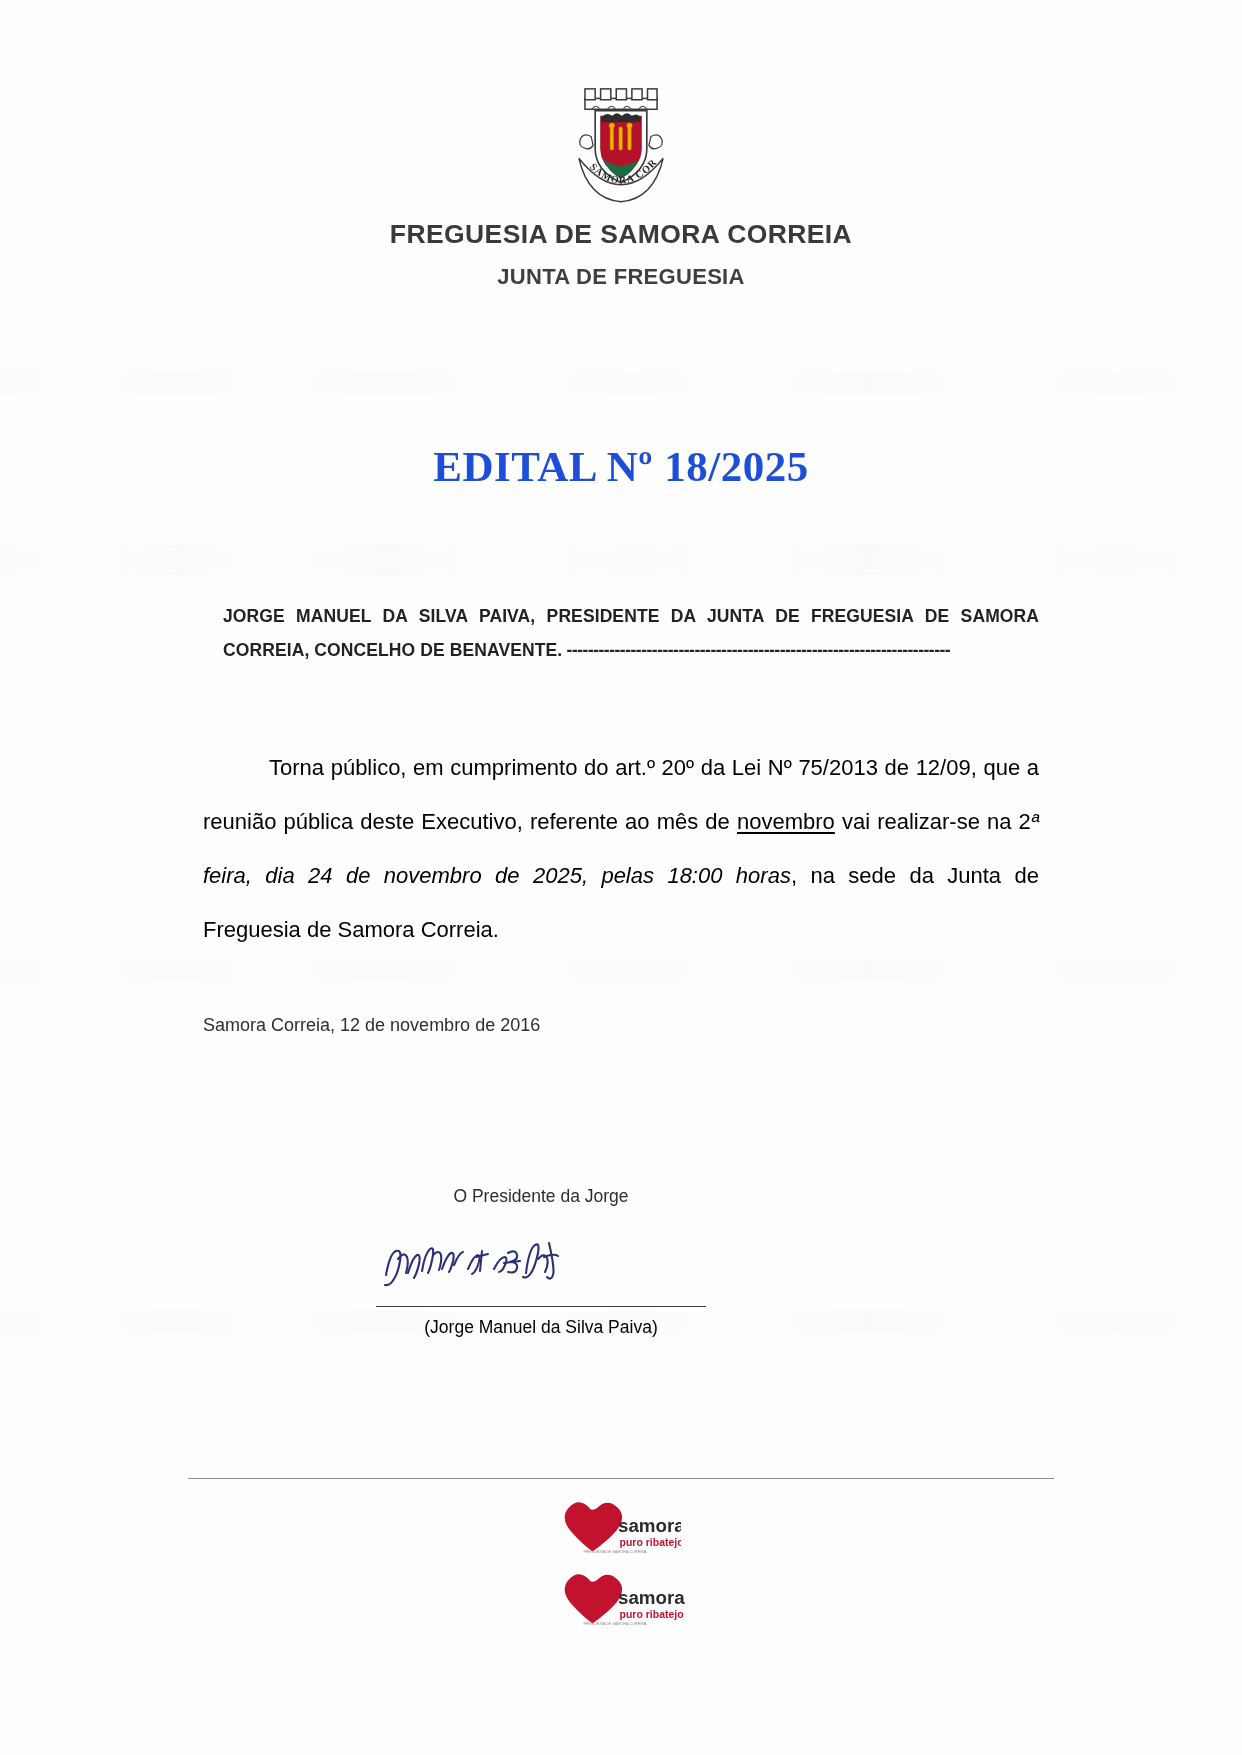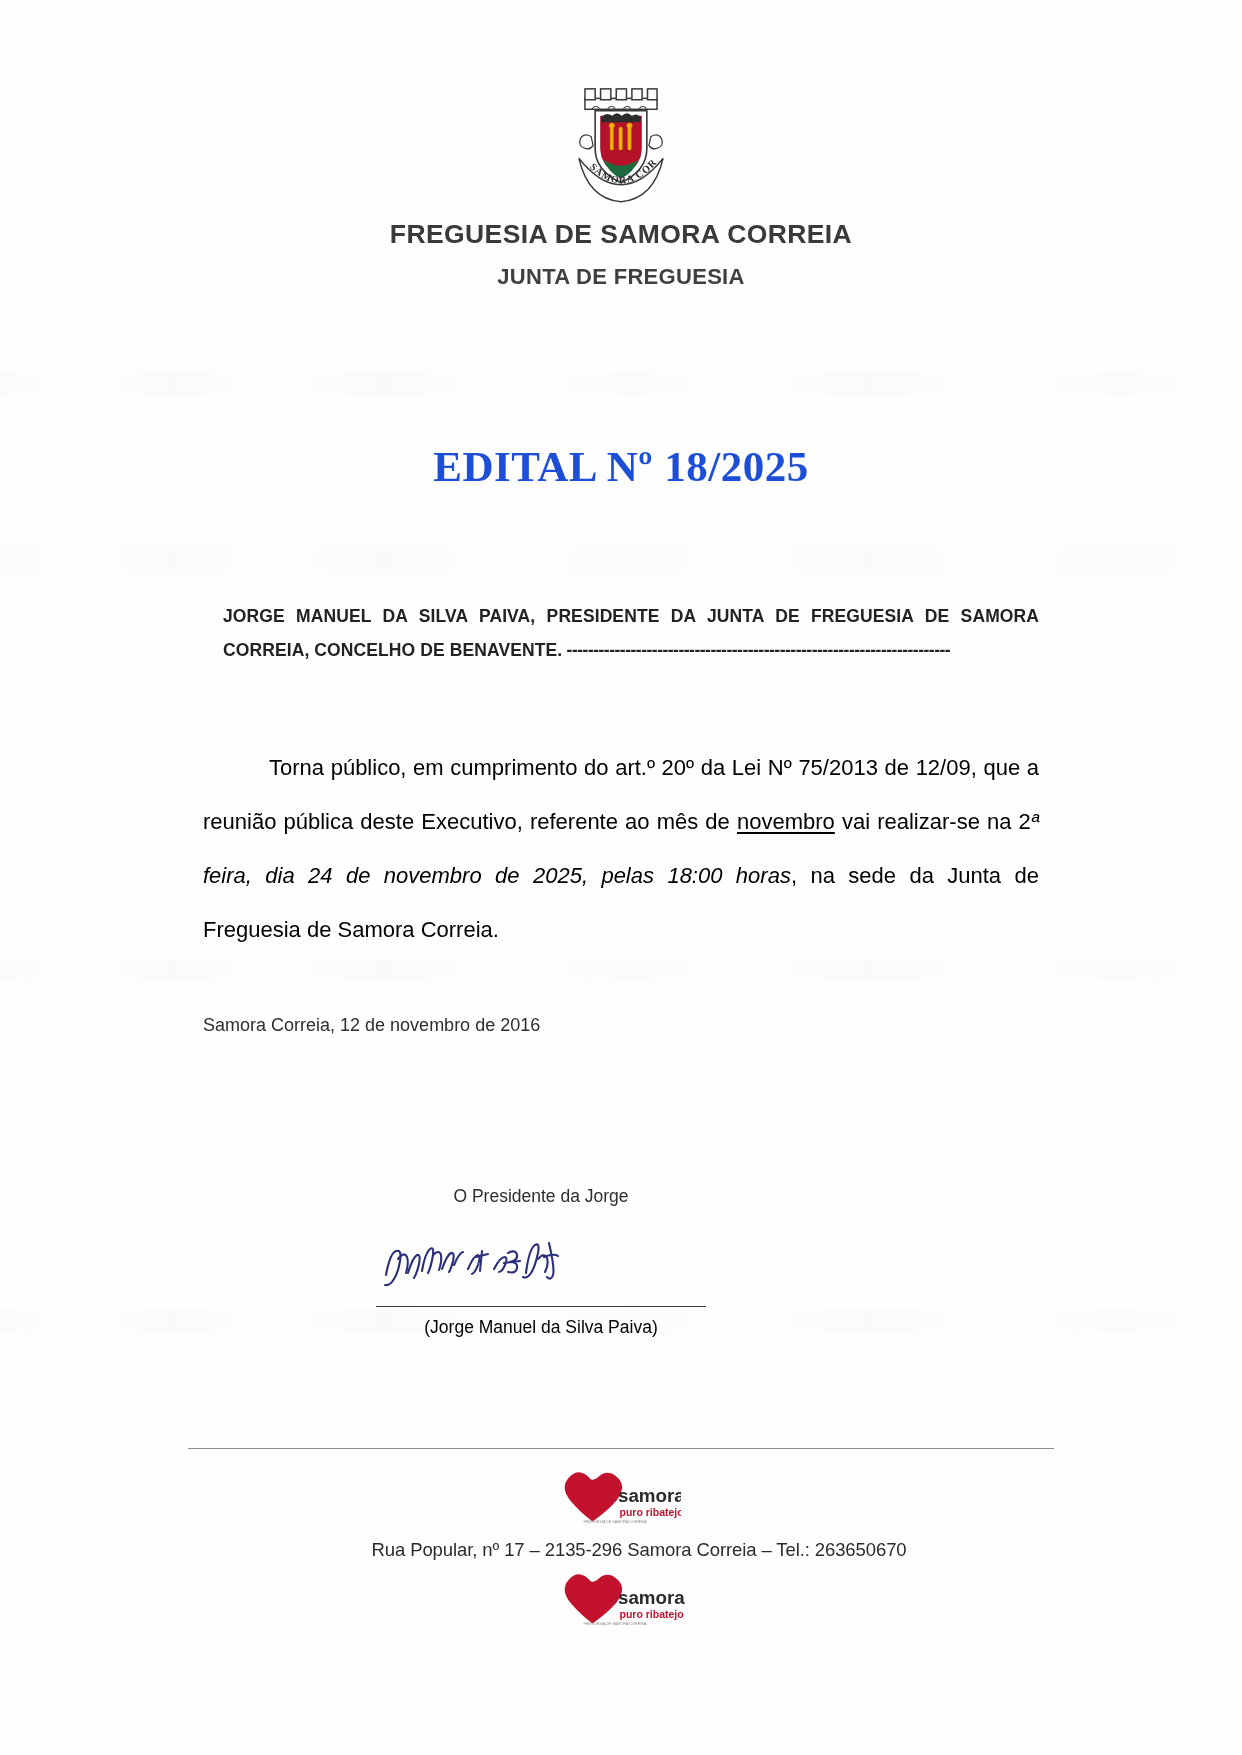--- a/index.html
+++ b/index.html
@@ -295,21 +295,20 @@
     <div class="footer-row">
 
       <svg class="logo-heart" viewBox="0 0 160 96">
         <path d="M40 22 q-16 -18 -30 -2 q-12 14 4 32 q12 14 28 26 q20 -14 32 -28 q14 -18 2 -30 q-14 -14 -28 0 q-4 3 -8 2 Z" fill="#c3122e"></path>
         <text x="76" y="52" font-family="Liberation Sans, sans-serif" font-size="25" font-weight="bold" fill="#2b2b2b">samora</text>
         <text x="78" y="70" font-family="Liberation Sans, sans-serif" font-size="14" font-weight="bold" fill="#c3122e">puro ribatejo</text>
         <text x="30" y="80" font-family="Liberation Sans, sans-serif" font-size="5" fill="#8a8a8a">FREGUESIA DE SAMORA CORREIA</text>
       </svg>
 
       <div class="footer-text">
-        <div>Rua Popular, nº 17 – 2135-296 Samora Correia – Tel.: 263650670</div>
       </div>
 
       <svg class="logo-heart right" viewBox="0 0 160 96">
         <path d="M40 22 q-16 -18 -30 -2 q-12 14 4 32 q12 14 28 26 q20 -14 32 -28 q14 -18 2 -30 q-14 -14 -28 0 q-4 3 -8 2 Z" fill="#c3122e"></path>
         <text x="76" y="52" font-family="Liberation Sans, sans-serif" font-size="25" font-weight="bold" fill="#2b2b2b">samora</text>
         <text x="78" y="70" font-family="Liberation Sans, sans-serif" font-size="14" font-weight="bold" fill="#c3122e">puro ribatejo</text>
         <text x="30" y="80" font-family="Liberation Sans, sans-serif" font-size="5" fill="#8a8a8a">FREGUESIA DE SAMORA CORREIA</text>
       </svg>
 
     </div>

